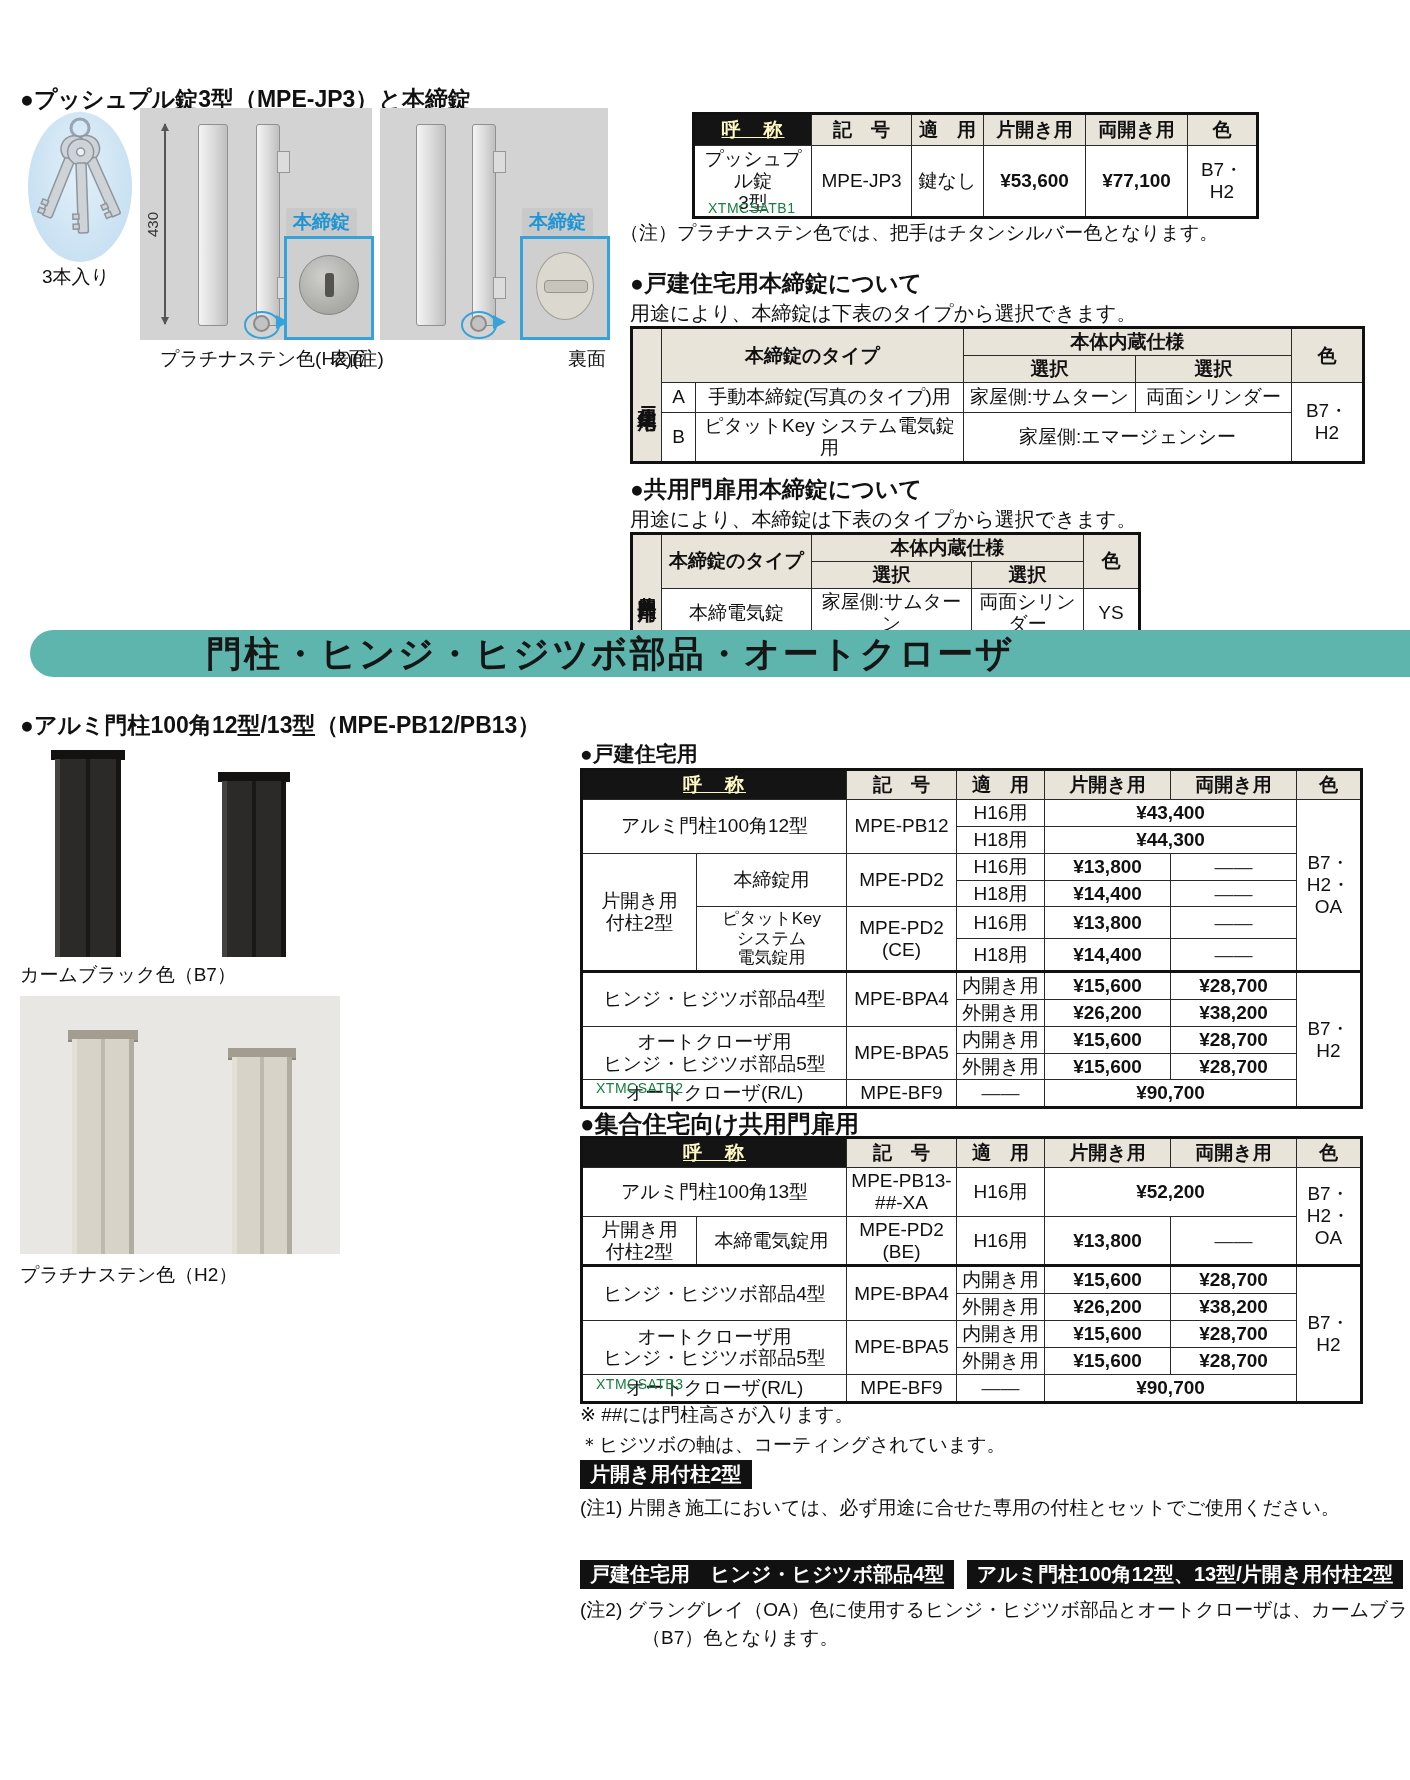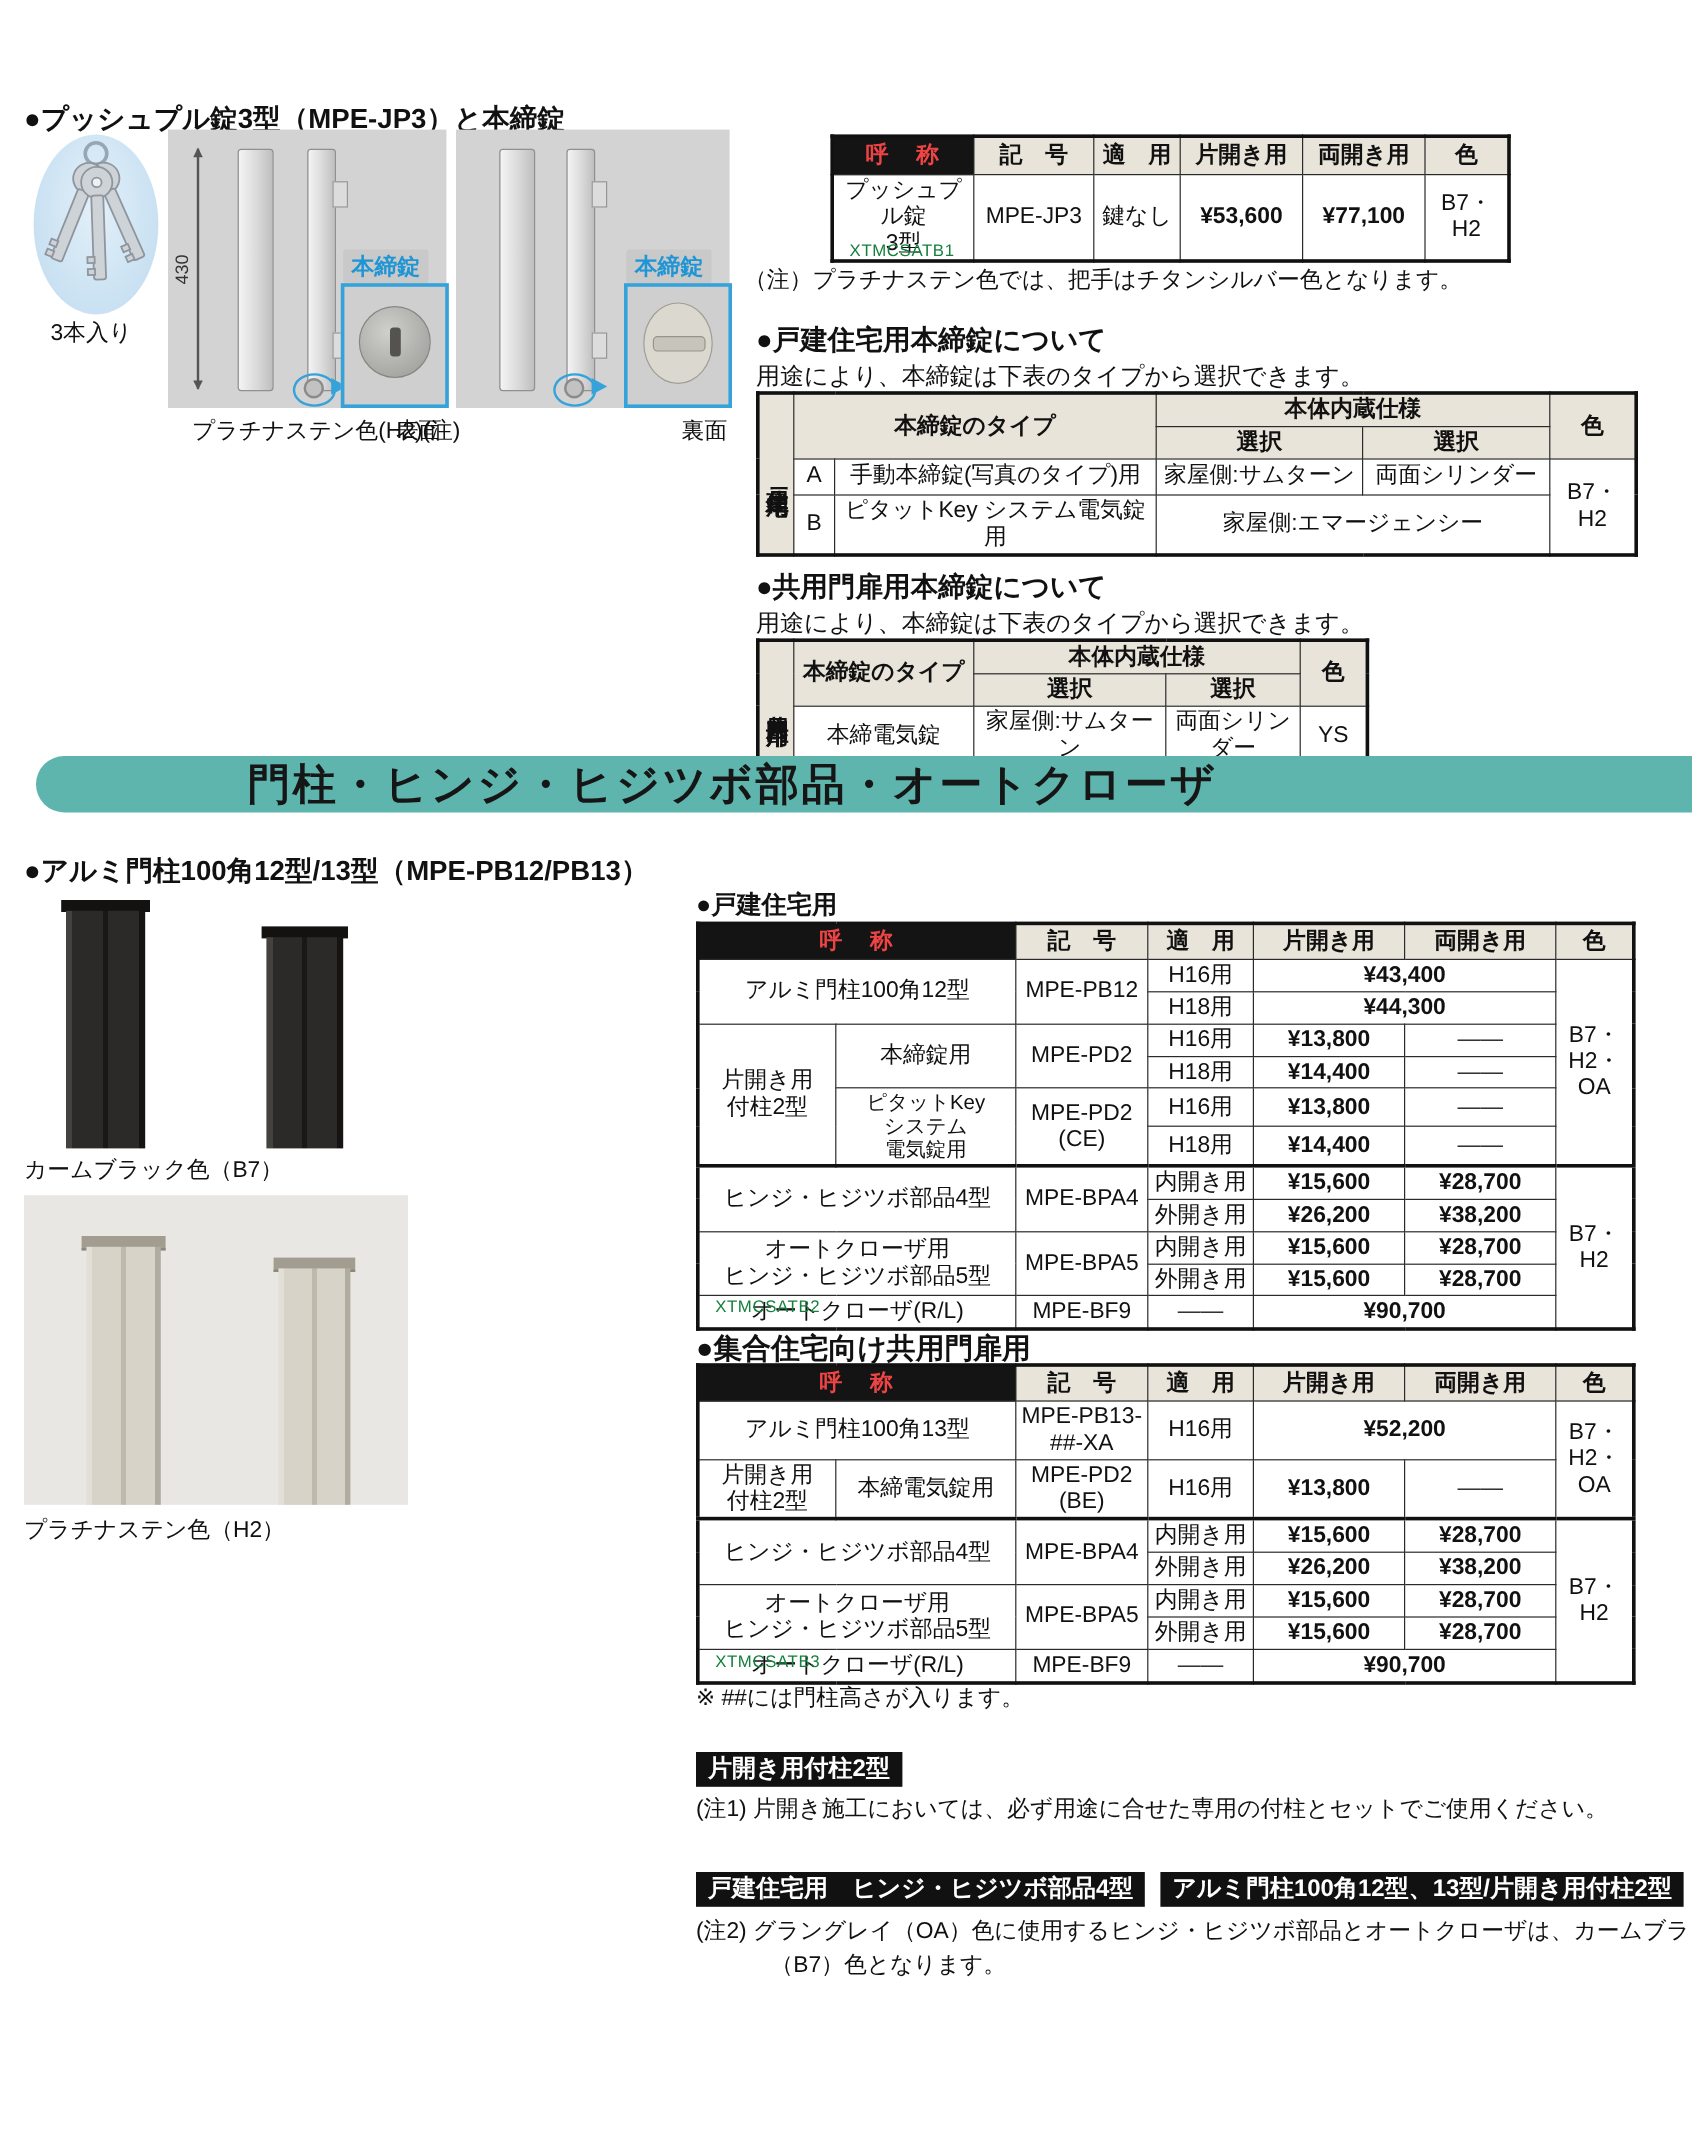--- a/index.html
+++ b/index.html
@@ -17,21 +17,21 @@
   .sec-h{font-size:23px;font-weight:bold;}
   .lead{font-size:20px;}
   .small-code{font-size:14px;color:#15803d;letter-spacing:.5px;padding-left:16px;}
   .note-text{font-size:19px;}
   
   table{border-collapse:collapse;table-layout:fixed;}
   .tbl{border:3px solid #111;background:#fff;}
   .tbl th,.tbl td{border:1px solid #2a2a2a;text-align:center;vertical-align:middle;
                   font-size:19px;padding:2px 4px;white-space:pre-line;line-height:1.15;}
   .tbl th{background:#e9e4d9;font-weight:bold;}
-  .tbl th.dark{background:#141414;color:#ef4444;letter-spacing:2px;}
+  .tbl th.dark{background:#141414;color:#fef9c3;letter-spacing:2px;text-decoration:underline;}
   .price{font-weight:bold;font-size:20px;}
   .tl{text-align:left;padding-left:8px;}
   .vside{writing-mode:vertical-rl;text-orientation:upright;background:#e9e4d9;
          font-size:16px;font-weight:bold;padding:2px 1px;letter-spacing:2px;}
   .sep td{border-top:3px solid #111;}
   .dash{color:#333;}
   
   .tag{display:inline-block;background:#111;color:#fff;font-size:20px;font-weight:bold;
        padding:3px 10px 4px;line-height:1.1;}
   .fnote{font-size:19px;width:832px;padding-left:62px;text-indent:-62px;line-height:1.45;}
@@ -451,20 +451,21 @@
       <td colspan="2">オートクローザ(R/L)</td>
       <td>MPE-BF9</td>
       <td class="dash">——</td>
       <td colspan="2" class="price">¥90,700</td>
     </tr>
   </tbody>
     </table>
   <div class="abs small-code" style="left:580px;top:1376px;">XTMCSATB3</div>
 
   <div class="abs note-text" style="left:580px;top:1402px;">※ ##には門柱高さが入ります。</div>
+  <div class="abs note-text" style="left:580px;top:1432px;">＊ヒジツボの軸は、コーティングされています。</div>
   <div class="abs" style="left:580px;top:1460px;">
     <span class="tag">片開き用付柱2型</span>
   </div>
   <div class="abs fnote" style="left:580px;top:1494px;">(注1) 片開き施工においては、必ず用途に合せた専用の付柱とセットでご使用ください。</div>
   <div class="abs" style="left:580px;top:1560px;white-space:nowrap;">
     <span class="tag">戸建住宅用　ヒンジ・ヒジツボ部品4型</span>
     <span class="tag" style="margin-left:8px;">アルミ門柱100角12型、13型/片開き用付柱2型</span>
   </div>
   <div class="abs fnote" style="left:580px;top:1596px;">(注2) グラングレイ（OA）色に使用するヒンジ・ヒジツボ部品とオートクローザは、カームブラック（B7）色となります。</div>
 

